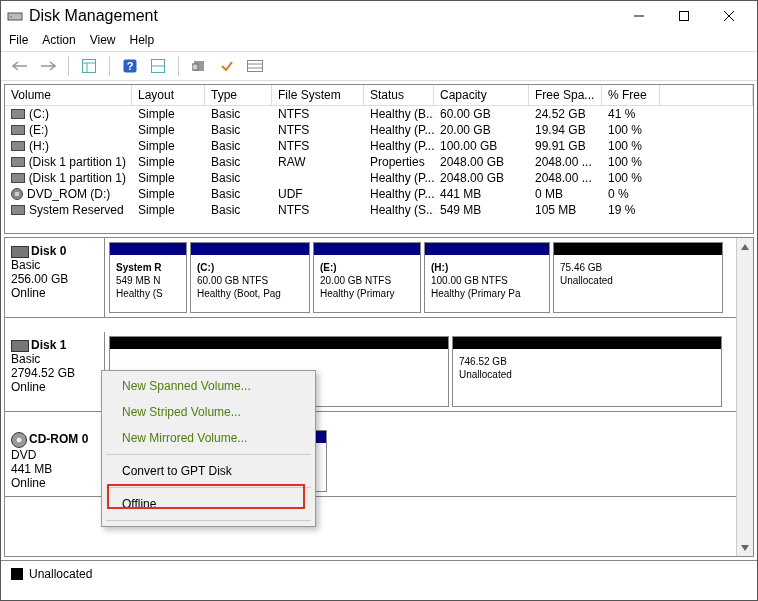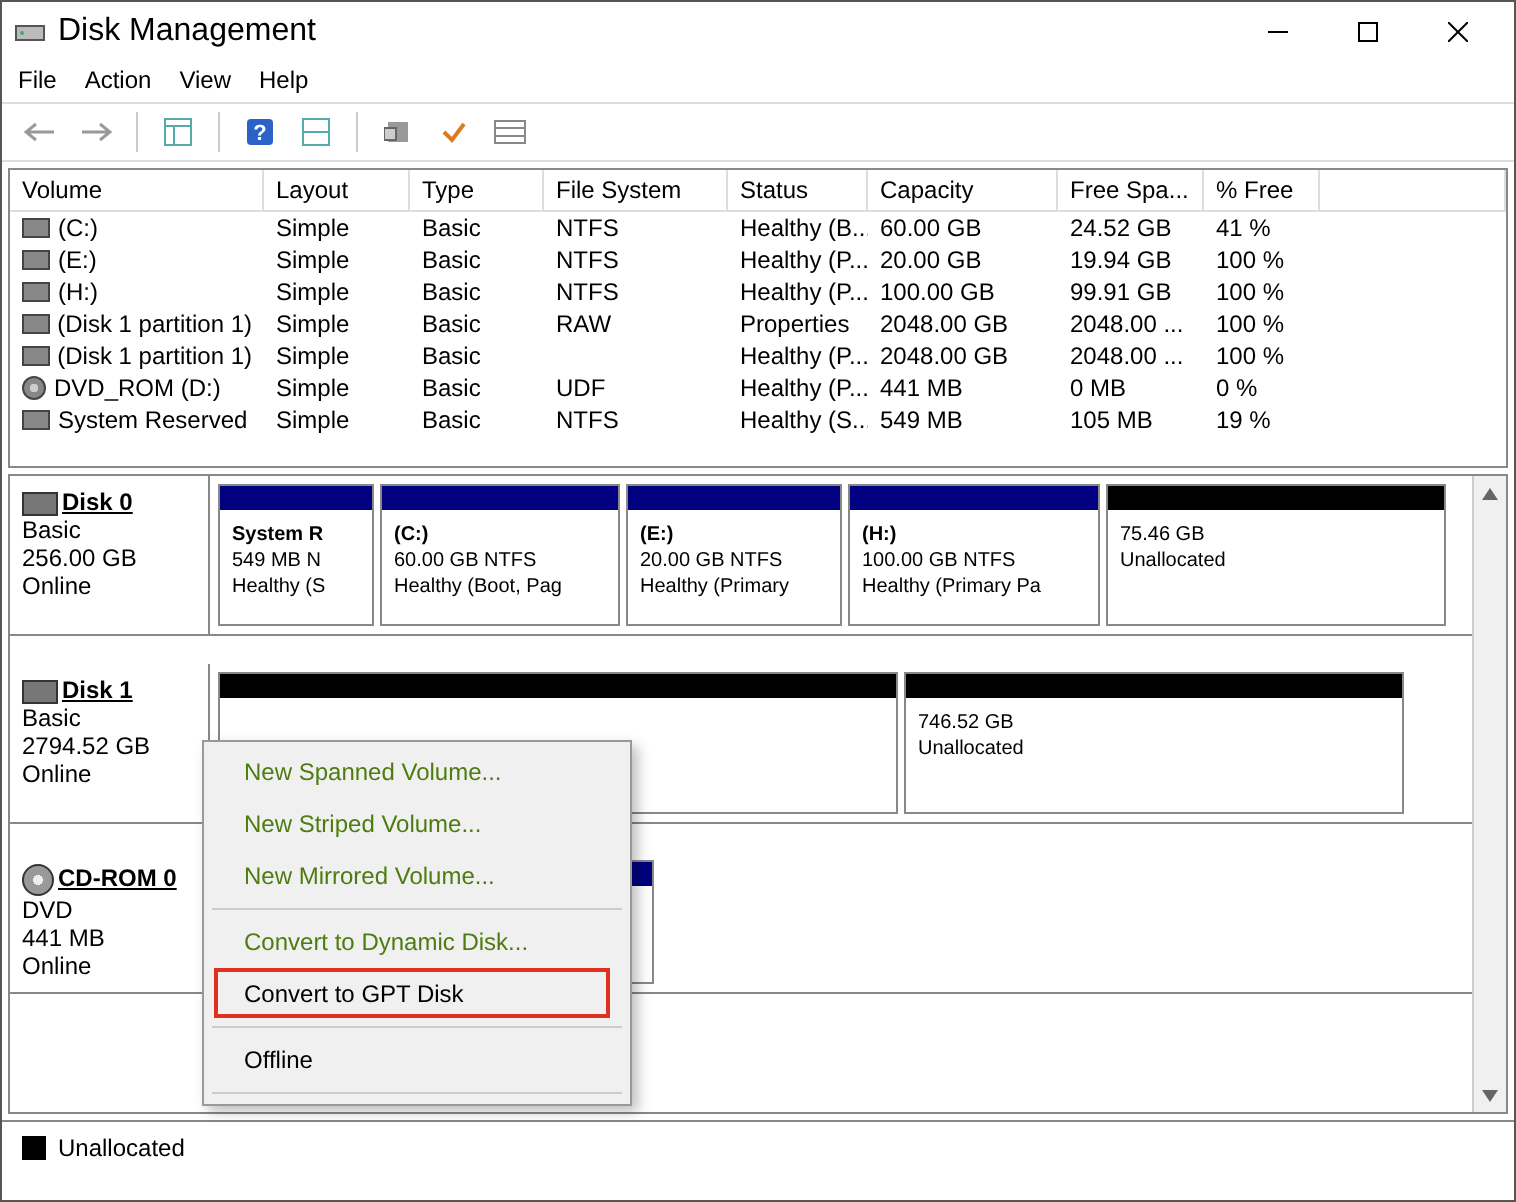--- a/index.html
+++ b/index.html
@@ -36,21 +36,21 @@
 .vicon { width: 14px; height: 10px; display: inline-block; background: #888; border: 1px solid #444; position: relative; }
 .vicon.disc { border-radius: 50%; width: 12px; height: 12px; background: radial-gradient(circle, #ccc 30%, #888 31%, #888 100%); }
 
 .graphical { border: 1px solid #888; margin: 3px; height: 320px; position: relative; display: flex; }
 .gscroll { flex: 1; overflow: hidden; }
 .vscrollbar { width: 17px; background: #f0f0f0; border-left: 1px solid #ccc; display: flex; flex-direction: column; }
 .vscrollbar .arrow { height: 17px; display: flex; align-items: center; justify-content: center; }
 
 .disk-row { display: flex; border-bottom: 1px solid #888; min-height: 80px; }
 .disk-info { width: 100px; border-right: 1px solid #888; padding: 6px; }
-.disk-label { font-weight: bold; text-decoration: underline; }
+.disk-label { font-weight: bold; }
 .disk-icon { width: 18px; height: 12px; background: #777; border: 1px solid #333; display: inline-block; vertical-align: middle; margin-right: 2px; }
 .disk-icon.cd { border-radius: 50%; width: 16px; height: 16px; background: radial-gradient(circle, #eee 25%, #999 26%); }
 
 .parts { display: flex; flex: 1; padding: 4px; gap: 3px; }
 .part { border: 1px solid #888; display: flex; flex-direction: column; overflow: hidden; }
 .part .bar { height: 12px; background: #000080; }
 .part .bar.black { background: #000; }
 .part .body { padding: 6px; flex: 1; font-size: 10px; line-height: 1.3; overflow: hidden; white-space: nowrap; }
 
 .legend { height: 26px; border-top: 1px solid #888; display: flex; align-items: center; padding: 0 10px; }
@@ -298,21 +298,21 @@
           <div><span class="disk-icon"></span><span class="disk-label">Disk 1</span></div>
           <div>Basic</div>
           <div>2794.52 GB</div>
           <div>Online</div>
         </div>
         <div class="parts">
           <div class="part" style="width:340px">
             <div class="bar black"></div>
             <div class="body"><br></div>
           </div>
-          <div class="part" style="width:250px">
+          <div class="part" style="width:270px">
             <div class="bar black"></div>
             <div class="body">746.52 GB<br>Unallocated</div>
           </div>
         </div>
       </div>
       <div class="gap"></div>
       <div class="disk-row" style="min-height: 58px;">
         <div class="disk-info">
           <div><span class="disk-icon cd"></span><span class="disk-label">CD-ROM 0</span></div>
           <div>DVD</div>
@@ -345,20 +345,19 @@
 <div class="legend">
   <span class="lg-sq"></span>
   <span>Unallocated</span>
 </div>
 
 <div class="context-menu">
   <div class="mi">New Spanned Volume...</div>
   <div class="mi">New Striped Volume...</div>
   <div class="mi">New Mirrored Volume...</div>
   <div class="msep"></div>
-  <div class="mi">Convert to Dynamic Disk...</div>
   <div class="mi enabled">Convert to GPT Disk</div>
   <div class="msep"></div>
   <div class="mi enabled">Offline</div>
   <div class="msep"></div>
 
 </div>
 <div class="highlight-box"></div>
 
 </body></html>

